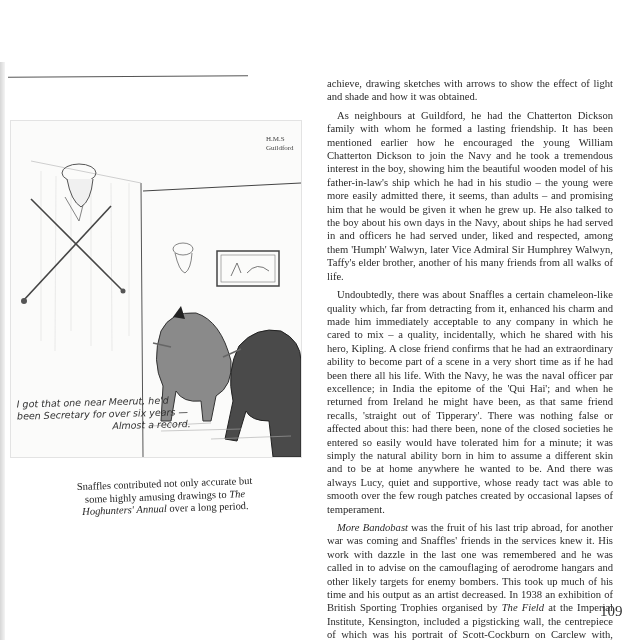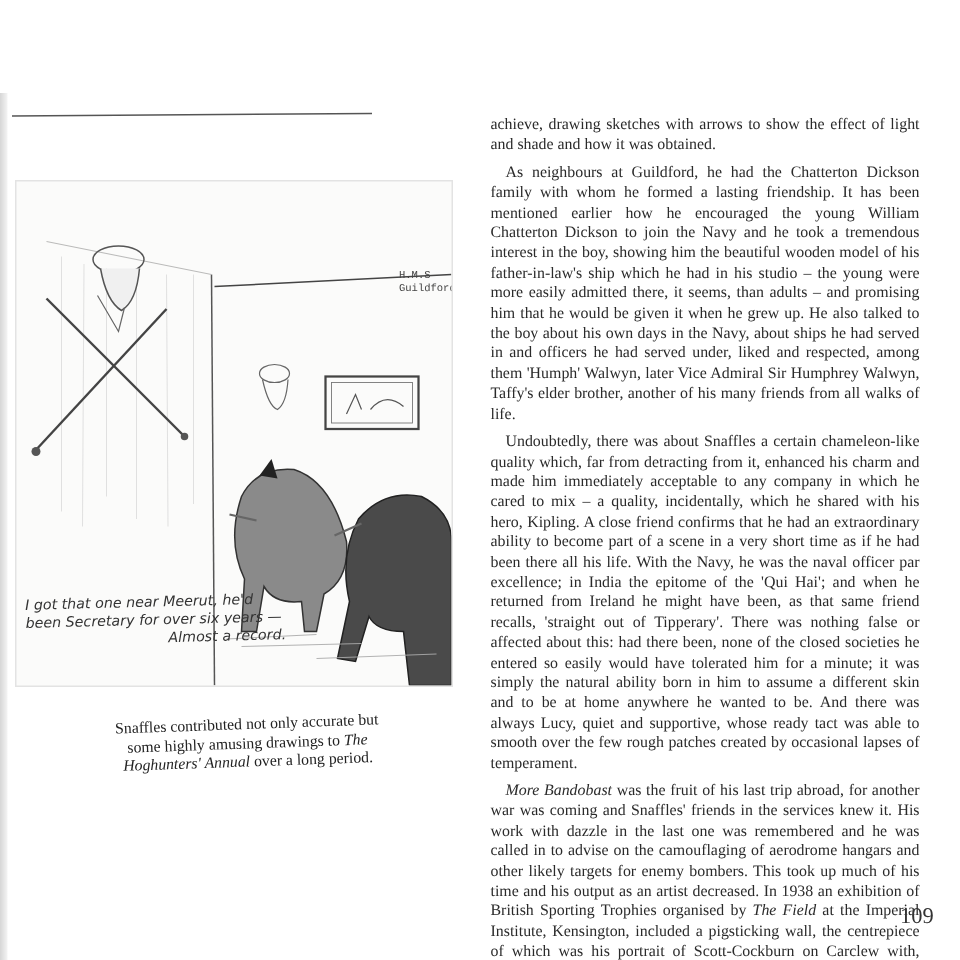--- a/index.html
+++ b/index.html
@@ -27,23 +27,22 @@
     }
     .illustration svg { position: absolute; left: 0; top: 0; }
     .sketch-caption {
       position: absolute; left: 6px; top: 275px; width: 200px;
       font-family: "DejaVu Sans", sans-serif; font-size: 9.5px; line-height: 12px;
       color: #333; font-style: italic; transform: rotate(-1.5deg);
     }
     .sketch-caption .l3 { padding-left: 95px; }
     .signature {
       position: absolute; left: 255px; top: 14px;
-      font-family: Liberation Mono, monospace; font-size: 7px; color: #444;
+      font-family: Liberation Serif, serif; font-size: 7px; color: #444;
       line-height: 9px;
-      margin-top: 45px;
     }
     .fig-caption {
       position: absolute; left: 40px; top: 478px; width: 250px;
       text-align: center; font-size: 10.5px; line-height: 12.5px; color: #222;
       transform: rotate(-2deg);
     }
     .body-text {
       position: absolute; left: 322px; top: 72px; width: 296px;
       font-size: 10.6px; line-height: 13.4px; color: #2a2a2a;
       text-align: justify;

